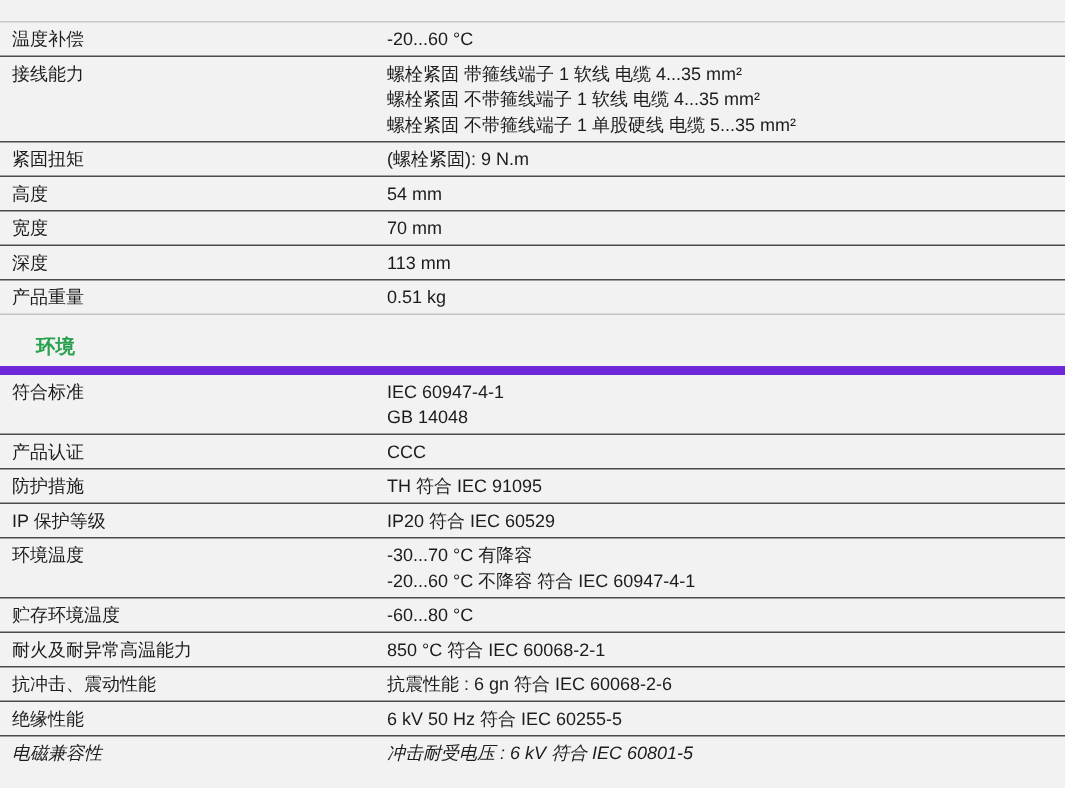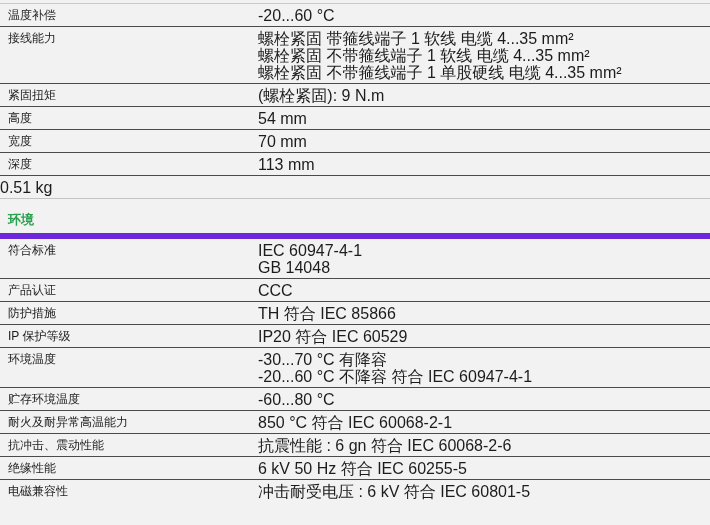--- a/index.html
+++ b/index.html
@@ -9,57 +9,58 @@
     height: 525px;
     overflow: hidden;
     background: #f2f2f2;
     font-family: "Liberation Sans", "DejaVu Sans", sans-serif;
     color: #1c1c1c;
   }
   .page {
     width: 710px;
     height: 441px;
     box-sizing: border-box;
-    padding-top: 3px;
+    padding-top: 14px;
   }
   .spec-table {
     width: 100%;
   }
   .spec-table.t1 {
     border-top: 1px solid #c9c9c9;
   }
   .spec-table .row {
     display: flex;
     align-items: flex-start;
     padding: 3px 0 2px 0;
     border-bottom: 1px solid #4b4b4b;
   }
   .spec-table.t1 .row:last-child {
     border-bottom: 1px solid #c4c4c4;
   }
   .spec-table.t2 .row:last-child {
     border-bottom: none;
+    font-style: italic;
   }
   .spec-table .label {
     width: 250px;
     flex: 0 0 250px;
     padding-left: 8px;
     font-size: 12px;
     line-height: 17px;
   }
   .spec-table .value {
     flex: 1 1 auto;
-    font-size: 16px;
+    font-size: 12px;
     line-height: 17px;
   }
   .vline {
     white-space: nowrap;
   }
   .section-header {
-    margin: 13px 0 5px 0;
+    margin: 13px 0 5px 16px;
     padding-left: 8px;
     font-size: 13px;
     line-height: 16px;
     font-weight: bold;
   }
   .spec-table.t2 {
     border-top: 6px solid #6d28d9;
   }
 </style>
 </head>
@@ -72,21 +73,21 @@
         <div class="label">温度补偿</div>
         <div class="value">
           <div class="vline">-20...60 °C</div>
         </div>
       </div>
       <div class="row">
         <div class="label">接线能力</div>
         <div class="value">
           <div class="vline">螺栓紧固 带箍线端子 1 软线 电缆 4...35 mm²</div>
           <div class="vline">螺栓紧固 不带箍线端子 1 软线 电缆 4...35 mm²</div>
-          <div class="vline">螺栓紧固 不带箍线端子 1 单股硬线 电缆 4...35 mm²</div>
+          <div class="vline">螺栓紧固 不带箍线端子 1 单股硬线 电缆 5...35 mm²</div>
         </div>
       </div>
       <div class="row">
         <div class="label">紧固扭矩</div>
         <div class="value">
           <div class="vline">(螺栓紧固): 9 N.m</div>
         </div>
       </div>
       <div class="row">
         <div class="label">高度</div>
@@ -100,20 +101,21 @@
           <div class="vline">70 mm</div>
         </div>
       </div>
       <div class="row">
         <div class="label">深度</div>
         <div class="value">
           <div class="vline">113 mm</div>
         </div>
       </div>
       <div class="row">
+        <div class="label">产品重量</div>
         <div class="value">
           <div class="vline">0.51 kg</div>
         </div>
       </div>
     </div>
 
   <h2 class="section-header" style="color: rgb(42, 161, 79);">环境</h2>
 
   <div class="spec-table t2">
       <div class="row">
@@ -125,21 +127,21 @@
       </div>
       <div class="row">
         <div class="label">产品认证</div>
         <div class="value">
           <div class="vline">CCC</div>
         </div>
       </div>
       <div class="row">
         <div class="label">防护措施</div>
         <div class="value">
-          <div class="vline">TH 符合 IEC 85866</div>
+          <div class="vline">TH 符合 IEC 91095</div>
         </div>
       </div>
       <div class="row">
         <div class="label">IP 保护等级</div>
         <div class="value">
           <div class="vline">IP20 符合 IEC 60529</div>
         </div>
       </div>
       <div class="row">
         <div class="label">环境温度</div>

